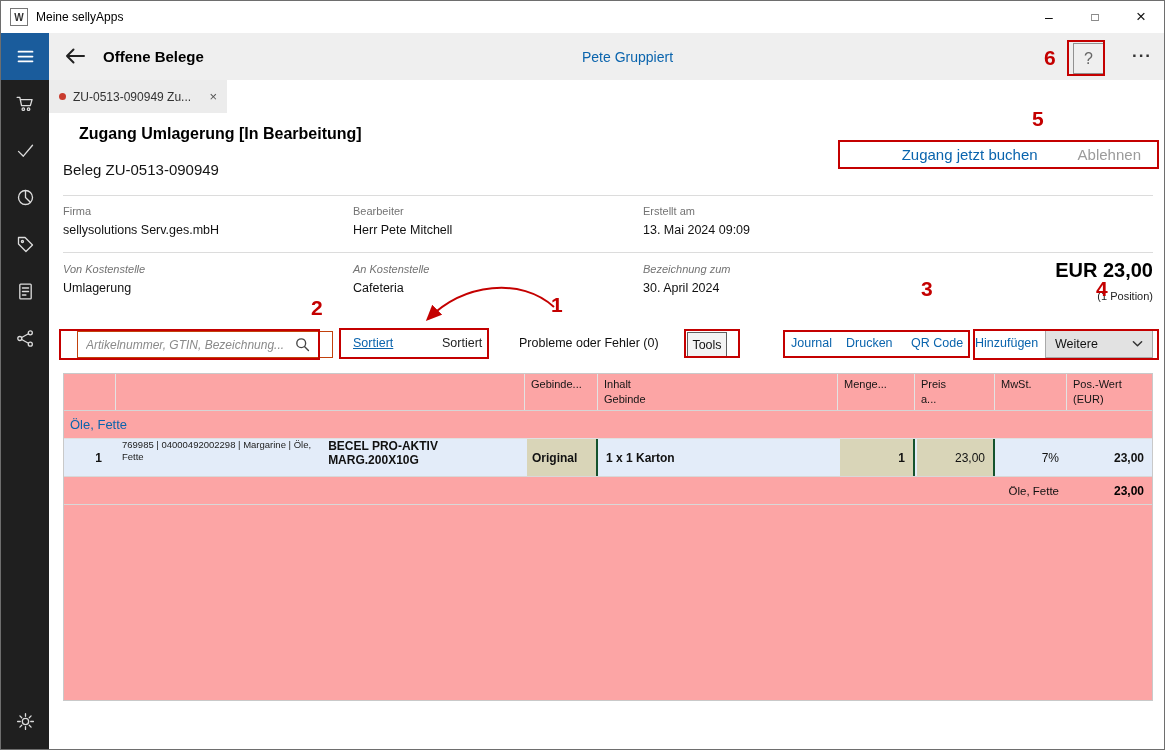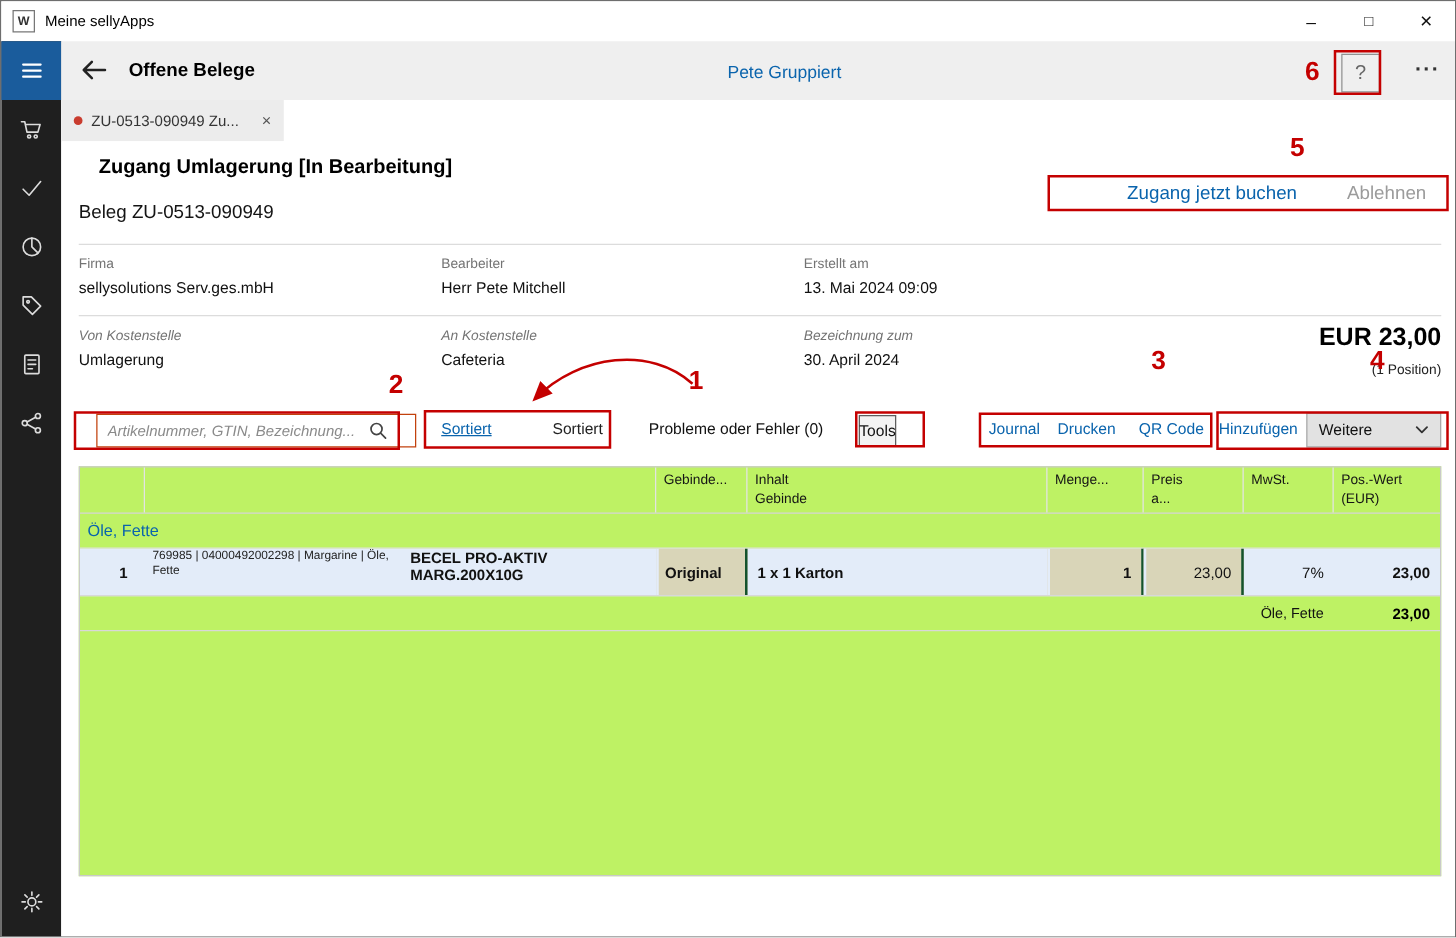--- a/index.html
+++ b/index.html
@@ -56,28 +56,28 @@
   .positions{position:absolute;top:177px;right:13px;font-size:11px;color:#222;}
 
   
   .search{position:absolute;left:14px;top:218px;width:256px;height:27px;border:1px solid #c2410c;box-sizing:border-box;font-style:italic;font-size:12px;padding:0 28px 0 8px;color:#333;background:#fff;font-family:inherit;margin-left:14px;}
   .search::placeholder{color:#8a8a8a;font-style:italic;}
   .search-icon{position:absolute;left:245px;top:223px;width:17px;height:17px;}
   .search-icon svg{width:17px;height:17px;fill:none;stroke:#444;stroke-width:1.6;stroke-linecap:round;}
   .toggle-grouped{position:absolute;left:304px;top:223px;font-size:12.5px;color:#0a64ad;text-decoration:underline;}
   .toggle-sorted{position:absolute;left:393px;top:223px;font-size:12.5px;color:#222;}
   .problems{position:absolute;left:470px;top:223px;font-size:12.5px;color:#111;}
-  .tools-btn{position:absolute;left:638px;top:219px;width:30px;height:25px;border:1px solid #5e5e5e;background:#f3f3f3;font-size:12.5px;display:flex;align-items:center;justify-content:center;color:#111;box-sizing:border-box;}
+  .tools-btn{position:absolute;left:638px;top:219px;width:40px;height:25px;border:1px solid #5e5e5e;background:#f3f3f3;font-size:12.5px;display:flex;align-items:center;justify-content:center;color:#111;box-sizing:border-box;}
   .tb-link{position:absolute;top:223px;font-size:12.5px;color:#0a64ad;}
   .lnk-journal{left:742px;} .lnk-drucken{left:797px;} .lnk-qr{left:862px;} .lnk-add{left:926px;}
   .more-dd{position:absolute;left:996px;top:217px;width:108px;height:28px;background:#e2e2e2;border:1px solid #a9a9a9;box-sizing:border-box;display:flex;align-items:center;justify-content:space-between;font-size:12.5px;color:#111;padding:0 9px;}
   .more-dd svg{width:11px;height:8px;fill:none;stroke:#333;stroke-width:1.6;stroke-linecap:round;stroke-linejoin:round;}
 
   
-  .table{position:absolute;left:14px;top:260px;width:1090px;height:328px;border:1px solid #c9c9c9;box-sizing:border-box;background:#bef264;}
+  .table{position:absolute;left:14px;top:260px;width:1090px;height:328px;border:1px solid #c9c9c9;box-sizing:border-box;background:#fca5a5;}
   .trow{display:flex;width:100%;box-sizing:border-box;}
   .thead{height:37px;border-bottom:1px solid #d5d5d5;}
   .th{font-size:11px;color:#151515;padding:3px 6px;border-right:1px solid #e3e3e3;box-sizing:border-box;white-space:pre-line;line-height:1.35;}
   .th:last-child{border-right:none;}
   .c0{width:52px;flex:none;} .c1{width:409px;flex:none;} .c2{width:73px;flex:none;}
   .c3{width:240px;flex:none;} .c4{width:77px;flex:none;} .c5{width:80px;flex:none;}
   .c6{width:72px;flex:none;} .c7{flex:1;}
   .group-row{height:28px;border-bottom:1px solid #e0e0e0;display:flex;align-items:center;padding-left:6px;color:#0a64ad;font-size:13px;box-sizing:border-box;}
   .data-row{height:38px;background:#e3ecf9;border-bottom:1px solid #d8d8d8;}
   .cell{display:flex;align-items:center;box-sizing:border-box;font-size:12px;color:#111;}

